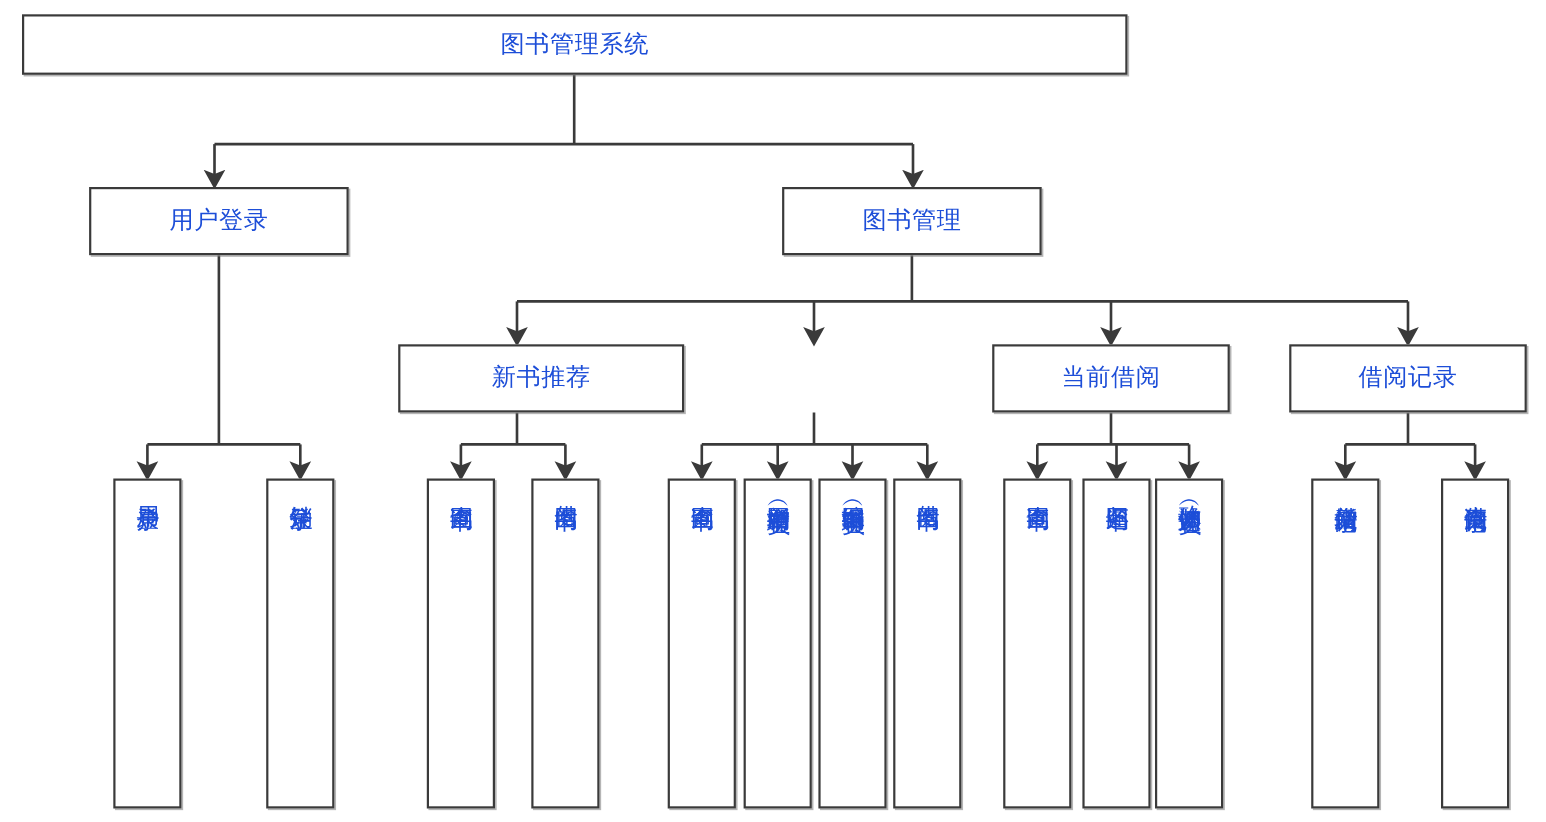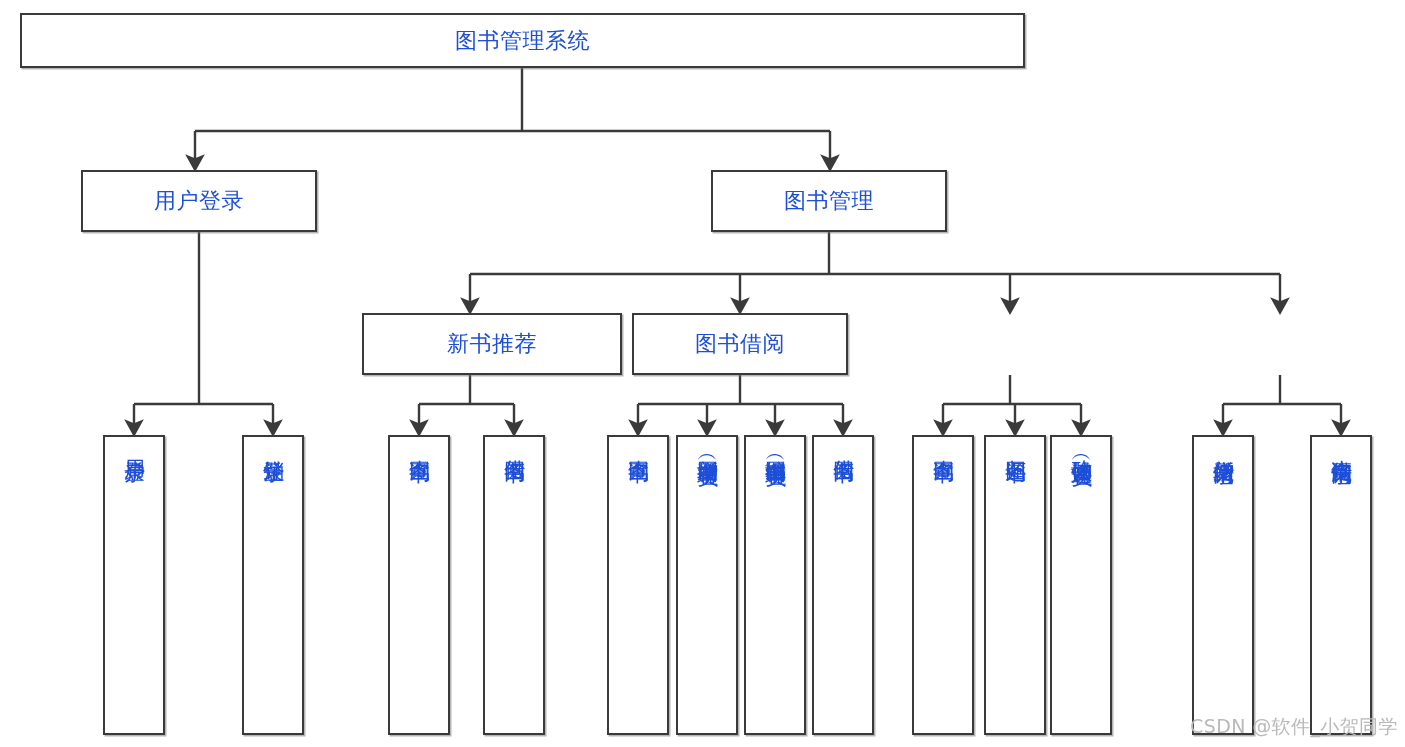--- a/index.html
+++ b/index.html
@@ -132,22 +132,25 @@
   <div class="node horizontal" style="left: 81px; top: 170px; width: 236px; height: 62px;">
     <span class="node-label">用户登录</span>
   </div>
   <div class="node horizontal" style="left: 711px; top: 170px; width: 236px; height: 62px;">
     <span class="node-label">图书管理</span>
   </div>
 
   <div class="node horizontal" style="left: 362px; top: 313px; width: 260px; height: 62px;">
     <span class="node-label">新书推荐</span>
   </div>
-  <div class="node horizontal" style="left: 632px; top: 313px; width: 216px; height: 62px;">
-    <span class="node-label">图书借阅</span>
+  <div class="node horizontal" style="left: 902px; top: 313px; width: 216px; height: 62px;">
+    <span class="node-label">当前借阅</span>
+  </div>
+  <div class="node horizontal" style="left: 1172px; top: 313px; width: 216px; height: 62px;">
+    <span class="node-label">借阅记录</span>
   </div>
 
   <div class="node vertical" style="left: 103px; top: 435px; width: 62px; height: 300px;">
     <span class="node-label">用户登录</span>
   </div>
   <div class="node vertical" style="left: 242px; top: 435px; width: 62px; height: 300px;">
     <span class="node-label">注销登录</span>
   </div>
   <div class="node vertical" style="left: 388px; top: 435px; width: 62px; height: 300px;">
     <span class="node-label">查询图书</span>
@@ -176,14 +179,13 @@
   <div class="node vertical" style="left: 1050px; top: 435px; width: 62px; height: 300px;">
     <span class="node-label">确认归还（管理员）</span>
   </div>
   <div class="node vertical" style="left: 1192px; top: 435px; width: 62px; height: 300px;">
     <span class="node-label">新增借阅记录</span>
   </div>
   <div class="node vertical" style="left: 1310px; top: 435px; width: 62px; height: 300px;">
     <span class="node-label">查询借阅记录</span>
   </div>
 
-  <div id="watermark">CSDN @软件_小贺同学</div>
 </div>
 
 </body></html>

